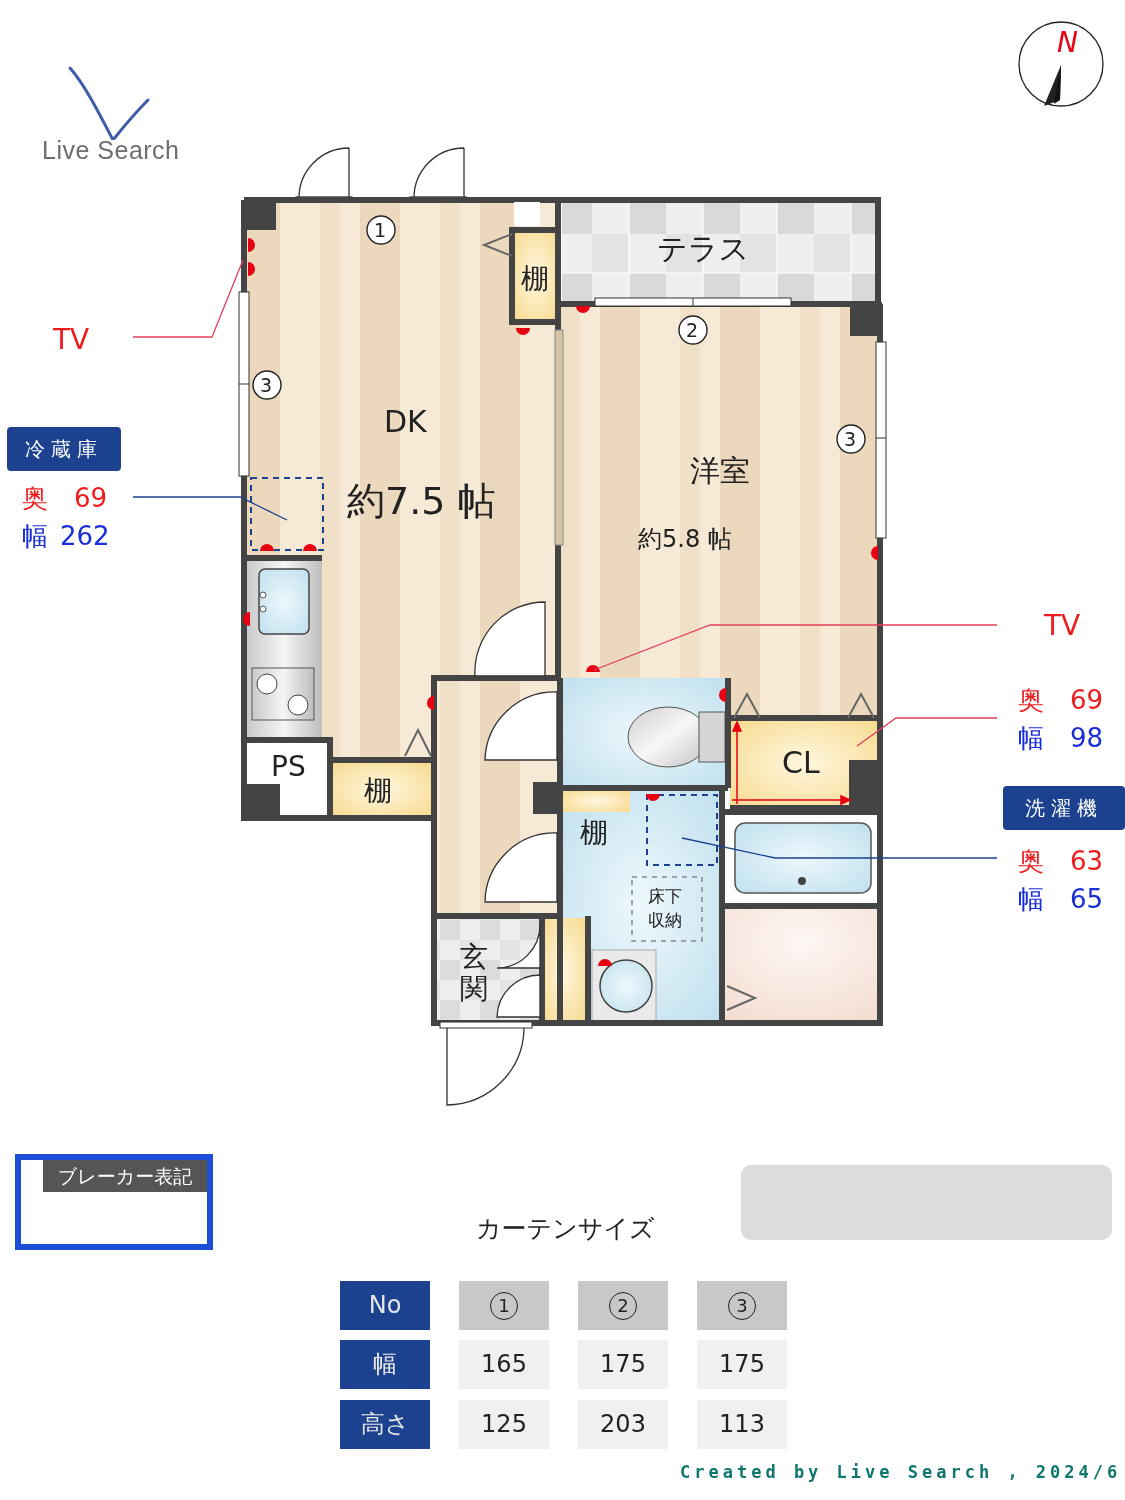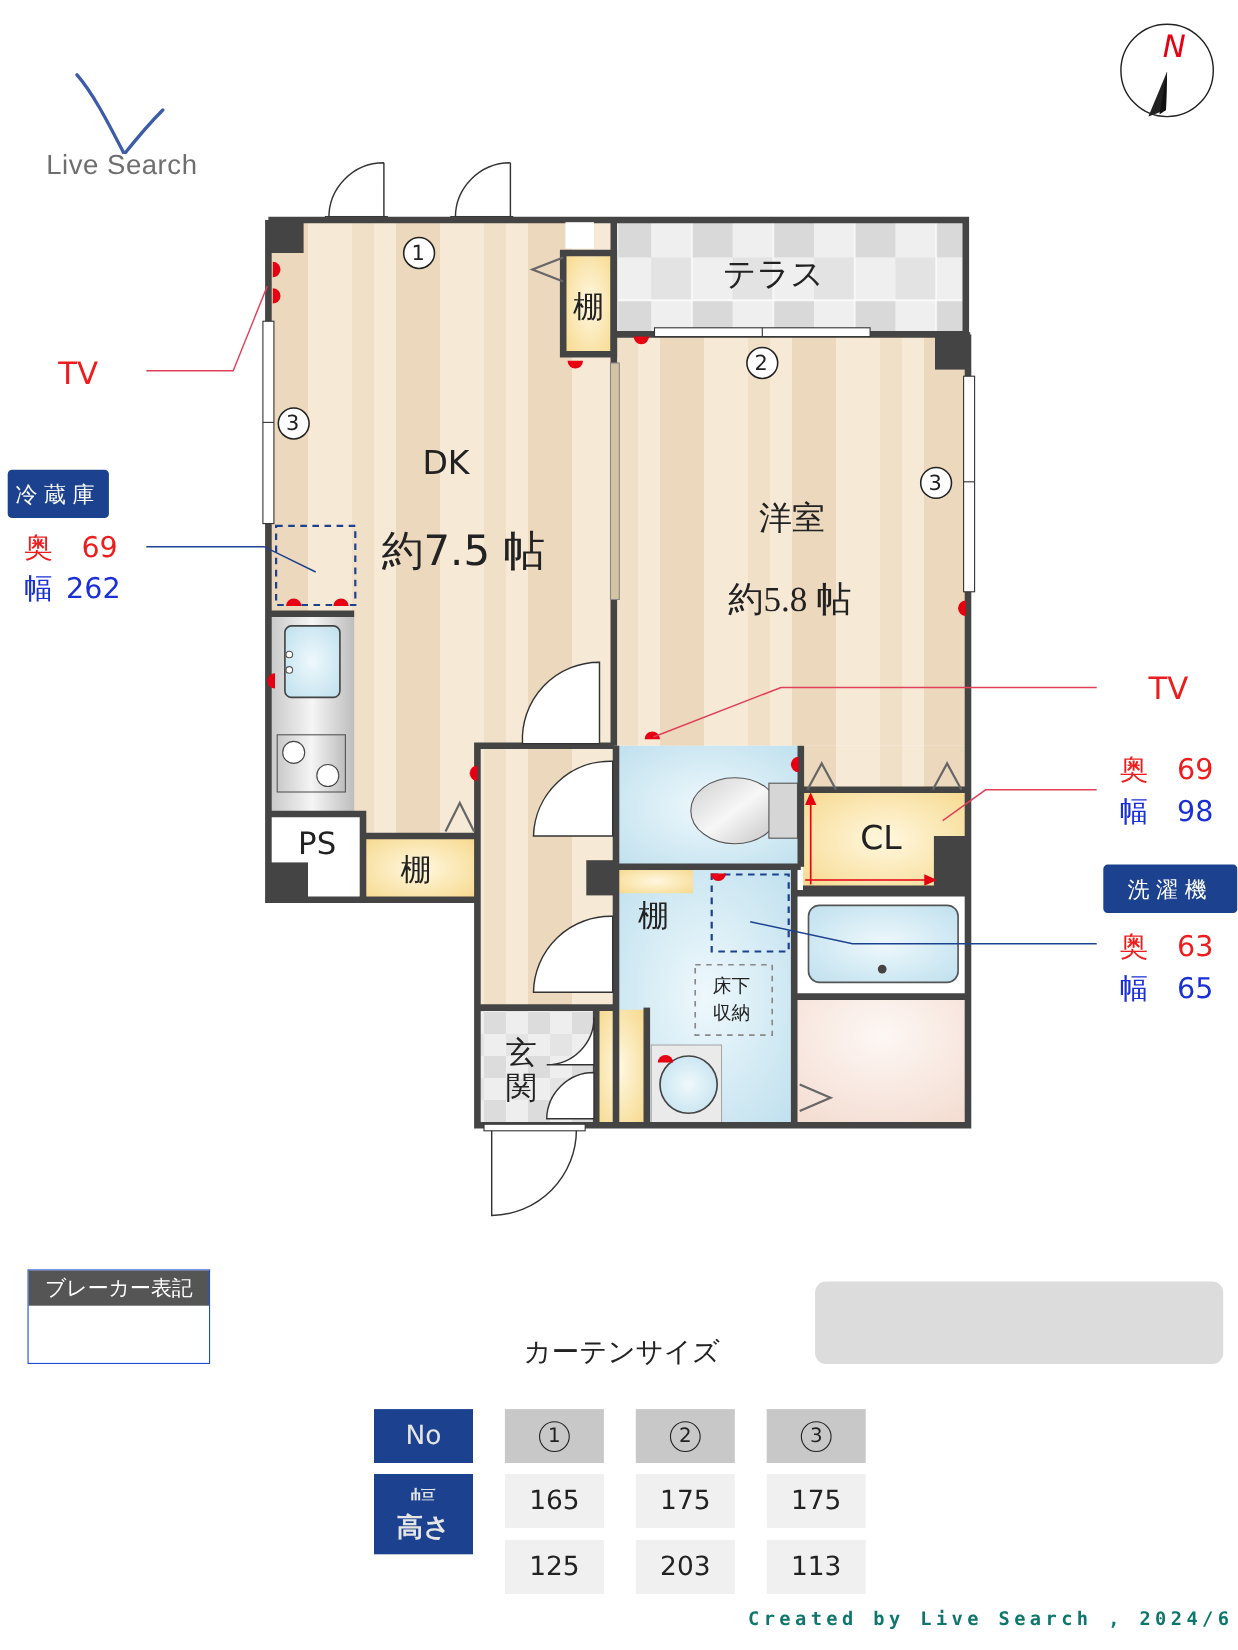--- a/index.html
+++ b/index.html
@@ -15,21 +15,21 @@
   
   .badge { background:#1c428f; color:#fff; border-radius:4px; font-size:20px;
            letter-spacing:6px; text-align:center; line-height:44px; height:44px; }
   .dim-label { font-size:26px; line-height:38px; white-space:nowrap; }
   .dim-label .k { display:inline-block; width:52px; }
   .red { color:#ee1c1c; }
   .blue { color:#1a2fd6; }
   .tv { font-size:28px; color:#ee1c1c; }
 
   
-  .breaker { left:25px; top:1154px; width:164px; height:84px; border:1px solid #1d4ed8; }
+  .breaker { left:15px; top:1154px; width:164px; height:84px; border:6px solid #1d4ed8;padding-left:22px; }
   .breaker .hd { background:#555; color:#fff; font-size:19px; text-align:center; height:32px; line-height:32px; }
   .breaker .val { color:#ee1c1c; font-size:30px; text-align:center; line-height:50px; }
 
   
   .note { left:741px; top:1165px; width:371px; height:75px; background:#dcdcdc; border-radius:10px;
           font-size:15px; letter-spacing:4px; color:#333; box-sizing:border-box; padding:12px 0 0 30px; line-height:30px; }
   .note .dot { display:inline-block; width:12px; height:7px; background:#e12a2a;
                border-radius:6px 6px 0 0; vertical-align:middle; margin:0 4px; }
 
   
@@ -257,36 +257,36 @@
 </svg>
 
 <span class="abs" style="left:374px;top:219px;font-size:19px;">1</span>
 <span class="abs" style="left:260px;top:374px;font-size:19px;">3</span>
 <span class="abs" style="left:686px;top:319px;font-size:19px;">2</span>
 <span class="abs" style="left:844px;top:428px;font-size:19px;">3</span>
 
 <span class="abs" style="left:384px;top:404px;font-size:30px;">DK</span>
 <span class="abs" style="left:347px;top:476px;font-size:38px;">約7.5 帖</span>
 <span class="abs" style="left:690px;top:451px;font-size:30px;">洋室</span>
-<span class="abs" style="left:662px;top:523px;font-size:32px;font-family:Liberation Serif, serif;">約5.8 帖</span>
+<span class="abs" style="left:638px;top:523px;font-size:24px;">約5.8 帖</span>
 <span class="abs" style="left:657px;top:229px;font-size:30px;">テラス</span>
 <span class="abs" style="left:521px;top:260px;font-size:28px;">棚</span>
 <span class="abs" style="left:364px;top:772px;font-size:28px;">棚</span>
 <span class="abs" style="left:580px;top:814px;font-size:28px;">棚</span>
 <span class="abs" style="left:271px;top:750px;font-size:28px;">PS</span>
 <span class="abs" style="left:782px;top:745px;font-size:30px;">CL</span>
 <span class="abs" style="left:460px;top:938px;font-size:28px;">玄</span>
 <span class="abs" style="left:460px;top:970px;font-size:28px;">関</span>
 <span class="abs" style="left:648px;top:885px;font-size:17px;">床下</span>
 <span class="abs" style="left:648px;top:909px;font-size:17px;">収納</span>
 
 <span class="abs tv" style="left:53px;top:323px;">TV</span>
 <span class="abs tv" style="left:1044px;top:609px;">TV</span>
 
-<div class="abs badge" style="left:7px;top:427px;width:92px;">冷蔵庫</div>
+<div class="abs badge" style="left:7px;top:427px;width:114px;">冷蔵庫</div>
 <div class="abs dim-label" style="left:22px;top:479px;">
   <div><span class="k red">奥</span><span class="red">69</span></div>
   <div><span class="blue" style="display:inline-block;width:38px;">幅</span><span class="blue">262</span></div>
 </div>
 
 <div class="abs dim-label" style="left:1018px;top:681px;">
   <div><span class="k red">奥</span><span class="red">69</span></div>
   <div><span class="k blue">幅</span><span class="blue">98</span></div>
 </div>
 
@@ -301,21 +301,21 @@
 </div>
 
 <div class="abs note">
 </div>
 
 <div class="abs curtain-title">カーテンサイズ</div>
 
 <div>
   <div class="ct-cell ct-head" style="left:340px;top:1281px;">No</div>
   <div class="ct-cell ct-head" style="left:340px;top:1340px;">幅</div>
-  <div class="ct-cell ct-head" style="left:340px;top:1364px;font-weight:bold;">高さ</div>
+  <div class="ct-cell ct-head" style="left:340px;top:1400px;">高さ</div>
 
   <div class="ct-cell ct-no" style="left:459px;top:1281px;"><span class="circ">1</span></div>
   <div class="ct-cell ct-no" style="left:578px;top:1281px;"><span class="circ">2</span></div>
   <div class="ct-cell ct-no" style="left:697px;top:1281px;"><span class="circ">3</span></div>
 
   <div class="ct-cell ct-val" style="left:459px;top:1340px;">165</div>
   <div class="ct-cell ct-val" style="left:578px;top:1340px;">175</div>
   <div class="ct-cell ct-val" style="left:697px;top:1340px;">175</div>
 
   <div class="ct-cell ct-val" style="left:459px;top:1400px;">125</div>

